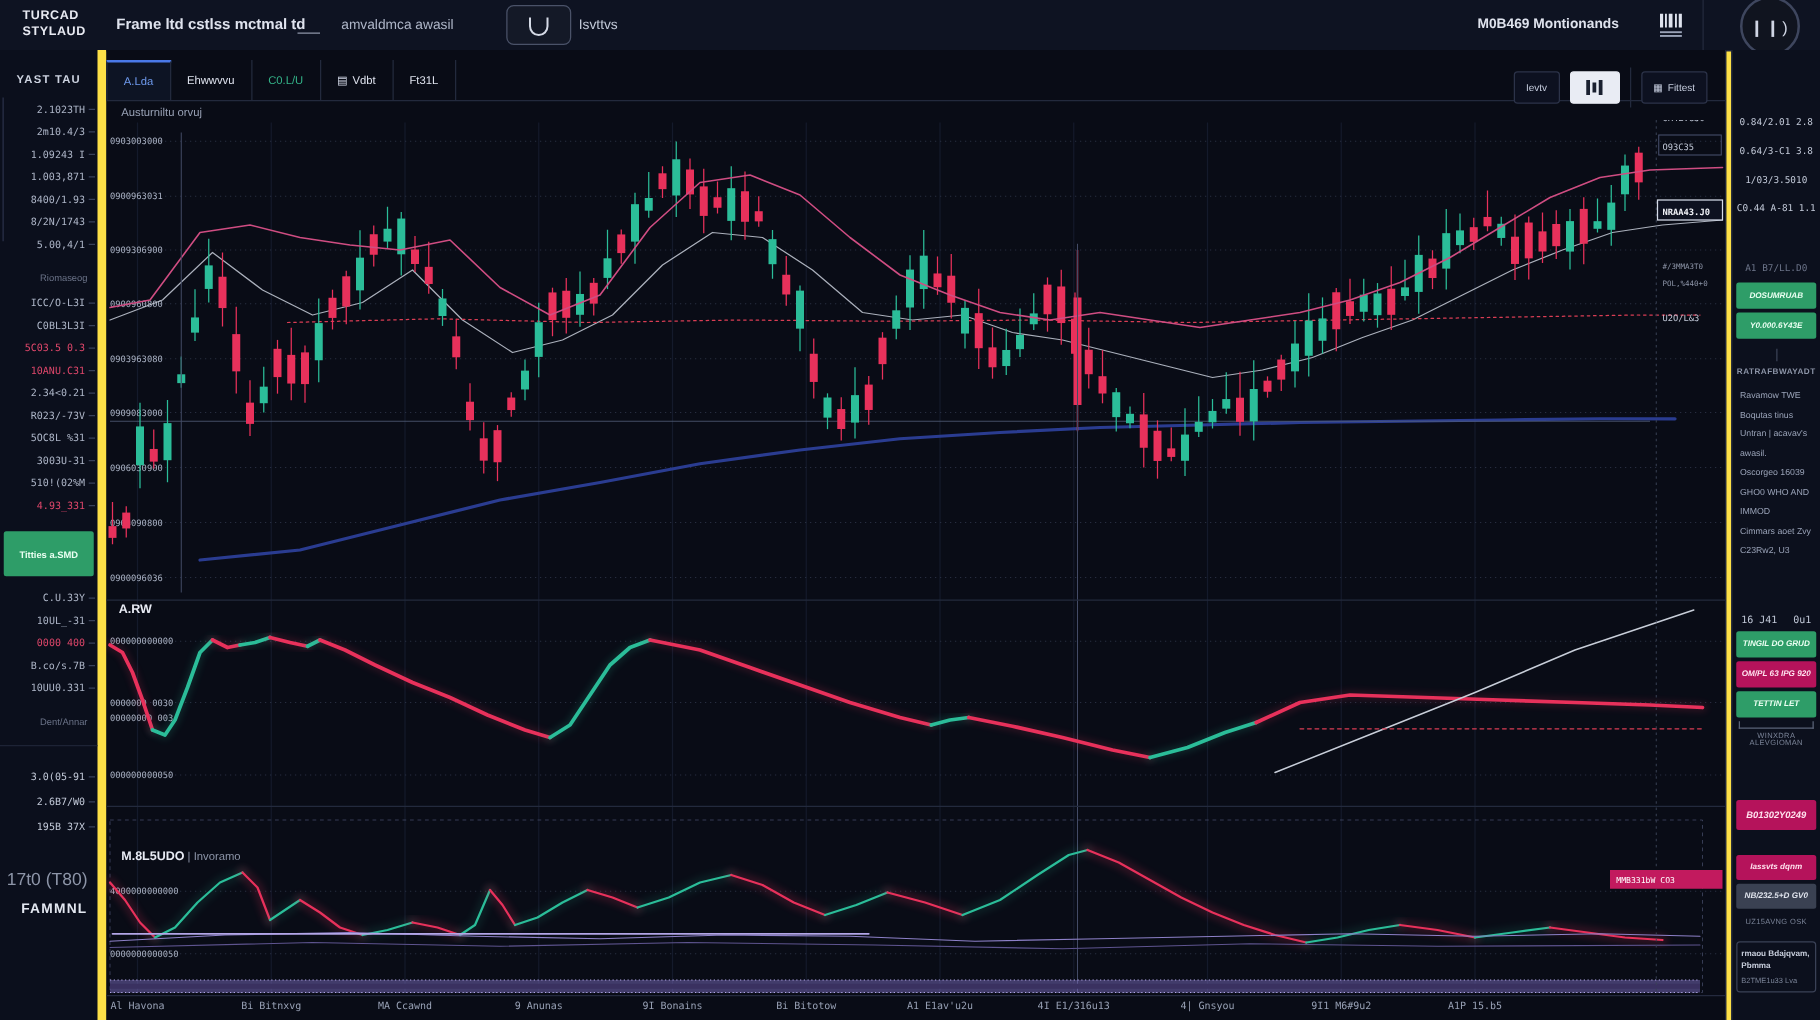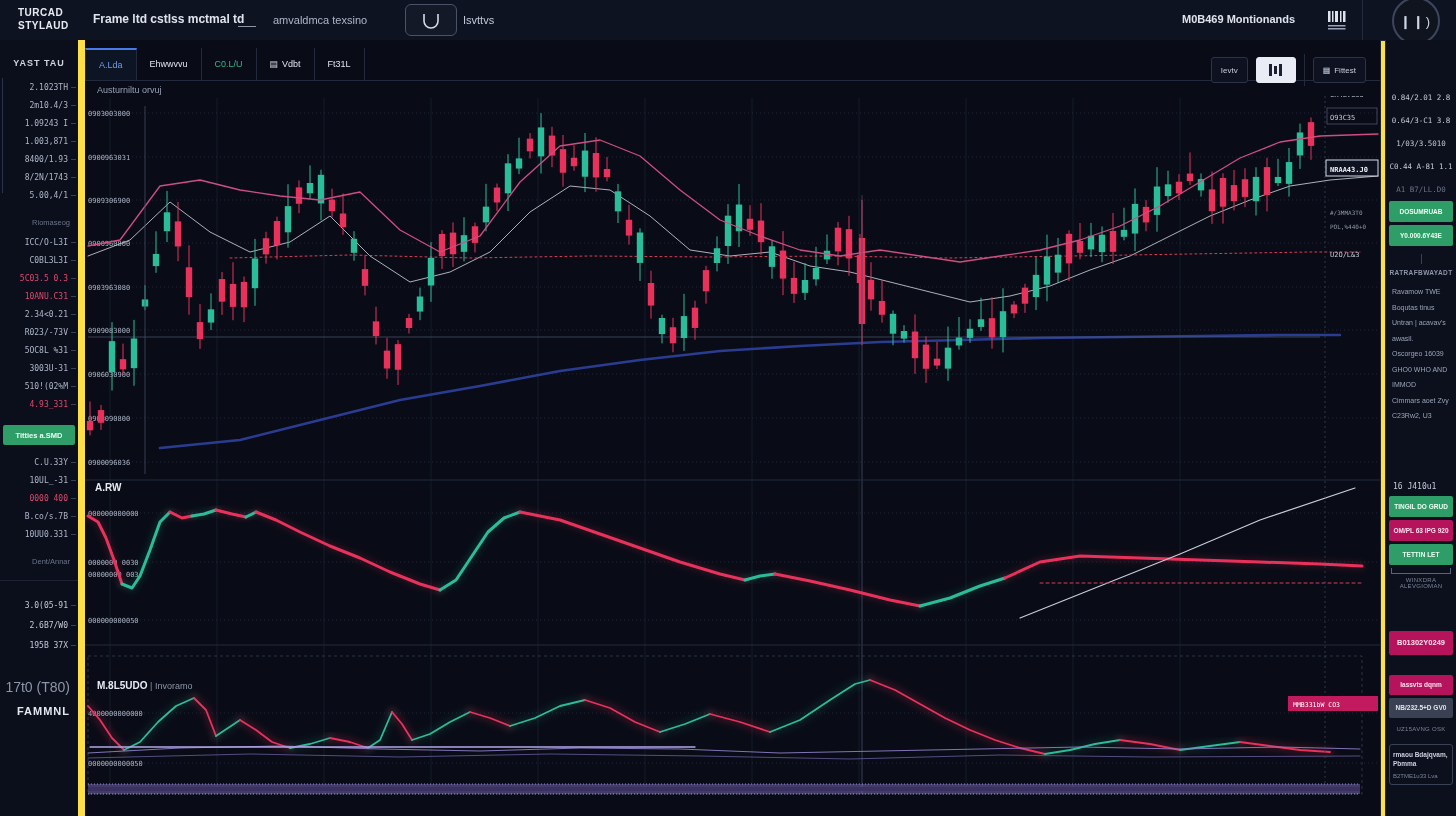--- a/index.html
+++ b/index.html
@@ -26,21 +26,21 @@
   
   #watchlist{position:absolute;left:0;top:40px;width:85px;height:776px;background:#0b0f1c;
         border-right:7px solid #fde047;padding-top:18px;box-sizing:border-box;}
   .wl-title{font-size:9px;font-weight:bold;color:#cdd3e0;letter-spacing:1px;text-align:center;
         margin-bottom:10px;}
   .wl-row{height:18px;display:flex;align-items:center;justify-content:flex-end;gap:3px;
         padding-right:2px;font-family:"DejaVu Sans Mono",monospace;font-size:8px;color:#aeb6c8;}
   .wl-row .tick{width:5px;border-top:1px solid #39415a;height:0;}
   .wl-row.red{color:#e0476b;}
   .wl-section{font-size:7.5px;color:#6b7388;text-align:right;padding-right:8px;margin:14px 0 6px 0;}
-  .wl-buy{margin:12px 3px 8px 3px;height:20px;background:#2e9d68;border-radius:2px;color:#eafff2;
+  .wl-buy{margin:12px 3px 8px 3px;height:36px;background:#2e9d68;border-radius:2px;color:#eafff2;
         font-size:7.5px;font-weight:bold;display:flex;align-items:center;justify-content:center;}
   .wl-div{height:1px;background:#1d2335;margin:14px 0;}
   .wl-row.g4{height:20px;color:#c3cad9;}
   .wl-foot{font-size:14px;color:#8d95a8;text-align:right;padding-right:8px;margin-top:24px;}
   .wl-term{font-size:11px;font-weight:bold;color:#e3e7f0;letter-spacing:1px;text-align:right;
         padding-right:8px;margin-top:10px;}
   .wl-scroll{position:absolute;left:2px;top:38px;width:1px;height:115px;background:#2a3148;}
   
   #chartcol{position:absolute;left:85px;top:40px;width:1295px;height:776px;background:#090c16;
         border-right:1px solid #20263a;}
@@ -65,54 +65,54 @@
   #time-axis{position:absolute;left:0;top:756px;width:1295px;height:18px;border-top:1px solid #242a3e;}
   .ta-label{position:absolute;top:3px;width:80px;text-align:center;font-size:8px;color:#98a1b5;
         font-family:"DejaVu Sans Mono",monospace;}
   #csvg{position:absolute;left:0;top:56px;}
   #csvg text{font-family:"DejaVu Sans Mono",monospace;}
   
   #rsidebar{position:absolute;left:1385px;top:40px;width:71px;height:776px;background:#0c101d;
         border-left:1px solid #232a3d;box-sizing:border-box;padding:46px 3px 0 3px;}
   .rs-row{height:23px;display:flex;align-items:center;justify-content:center;
         font-family:"DejaVu Sans Mono",monospace;font-size:7.5px;color:#c3cad9;}
-  .rs-row.dim{color:#6b7388;}
+  .rs-row.dim{color:#6b7388;margin-top:25px;}
   .rs-btn{height:21px;border-radius:2px;display:flex;align-items:center;justify-content:center;
-        font-size:6.5px;font-weight:bold;margin-bottom:3px;text-align:center;}
+        font-size:6.5px;font-weight:bold;margin-bottom:3px;text-align:center;font-style:italic;}
   .rs-btn.green{background:#2e9d68;color:#eafff2;}
   .rs-btn.magenta{background:#b5135b;color:#ffe3ef;}
   .rs-btn.grey{background:#3a4152;color:#e1e5ee;}
   .rs-divider{height:20px;display:flex;align-items:center;justify-content:center;}
   .rs-divider i{width:1px;height:10px;background:#3a4156;}
   .rs-title{font-size:6.5px;font-weight:bold;color:#8d95a8;letter-spacing:.4px;text-align:center;
         margin-bottom:8px;}
   .rs-menu-row{height:15.5px;display:flex;align-items:center;font-size:7px;color:#9aa3b8;
         padding-left:3px;}
-  .rs-duo{margin-top:54px;display:flex;justify-content:flex-start;padding:0 4px;height:18px;
+  .rs-duo{margin-top:38px;display:flex;justify-content:space-between;padding:0 4px;height:18px;
         align-items:center;font-family:"DejaVu Sans Mono",monospace;font-size:8px;color:#c3cad9;}
   .rs-bracket{height:5px;border-left:1px solid #5a6378;border-right:1px solid #5a6378;
         border-bottom:1px solid #5a6378;margin:2px 2px 3px 2px;}
   .rs-caption{font-size:6px;color:#7b8498;text-align:center;letter-spacing:.3px;}
   .rs-box{margin-top:12px;border:1px solid #3a4156;border-radius:3px;padding:5px 3px;}
   .rs-box .l1{font-size:6.5px;font-weight:bold;color:#c9cfdd;line-height:9px;}
   .rs-box .l3{font-size:6px;color:#7b8498;margin-top:5px;}
 </style>
 </head>
 <body>
 
 <div id="app">
 
   <div id="header">
     <div class="logo">
       <div>TURCAD</div>
       <div>STYLAUD</div>
     </div>
     <div class="nav1">Frame ltd cstlss mctmal td</div>
     <span class="nav-underline"></span>
-    <div class="nav2">amvaldmca texsino</div>
+    <div class="nav2">amvaldmca awasil</div>
     <div class="hbox">
       <svg width="26" height="20" viewBox="0 0 26 20">
         <path d="M6 4 v7 a7 7 0 0 0 14 0 v-7" fill="none" stroke="#d5dae6" stroke-width="1.6"></path>
       </svg>
     </div>
     <div class="nav3">Isvttvs</div>
     <div class="account">M0B469 Montionands</div>
     <svg class="abs" style="left:1325px;top:8px" width="24" height="24" viewBox="0 0 24 24">
       <rect x="3" y="3" width="2.5" height="11" fill="#dfe3ee"></rect>
       <rect x="7" y="3" width="1.5" height="11" fill="#dfe3ee"></rect>
@@ -665,20 +665,33 @@
           <rect x="1326" y="160" width="52" height="16" fill="#0d1120" stroke="#d5dbe8" stroke-width="1"></rect>
           <text x="1330" y="172" font-size="7" fill="#f0f2f7" font-weight="bold">NRAA43.J0</text>
           <text x="1330" y="215" font-size="6" fill="#8d95a8" font-weight="normal">#/3MMA3T0</text>
           <text x="1330" y="229" font-size="6" fill="#8d95a8" font-weight="normal">POL,%440+0</text>
           <text x="1330" y="257" font-size="7" fill="#c3cad9" font-weight="normal">U2O/L&amp;3</text>
           <rect x="1288" y="696" width="90" height="15" fill="#c21a5e"></rect>
           <text x="1293" y="706.5" font-size="6.5" fill="#ffffff">MMB331bW CO3</text>
         </g>
       </svg>
 
+    <div id="time-axis">
+        <div class="ta-label" style="left: -15px;">Al Havona</div>
+        <div class="ta-label" style="left: 92px;">Bi Bitnxvg</div>
+        <div class="ta-label" style="left: 199px;">MA Ccawnd</div>
+        <div class="ta-label" style="left: 306px;">9 Anunas</div>
+        <div class="ta-label" style="left: 413px;">9I Bonains</div>
+        <div class="ta-label" style="left: 520px;">Bi Bitotow</div>
+        <div class="ta-label" style="left: 627px;">A1 E1av'u2u</div>
+        <div class="ta-label" style="left: 734px;">4I E1/316u13</div>
+        <div class="ta-label" style="left: 841px;">4| Gnsyou</div>
+        <div class="ta-label" style="left: 948px;">9I1 M6#9u2</div>
+        <div class="ta-label" style="left: 1055px;">A1P 15.b5</div>
+      </div>
   </div>
 
   <div id="rsidebar">
     <div id="rs-stats">
         <div class="rs-row">0.84/2.01 2.8</div>
         <div class="rs-row">0.64/3-C1 3.8</div>
         <div class="rs-row">1/03/3.5010</div>
         <div class="rs-row">C0.44 A-81 1.1</div>
         <div class="rs-row dim">A1 B7/LL.D0</div>
       </div>

